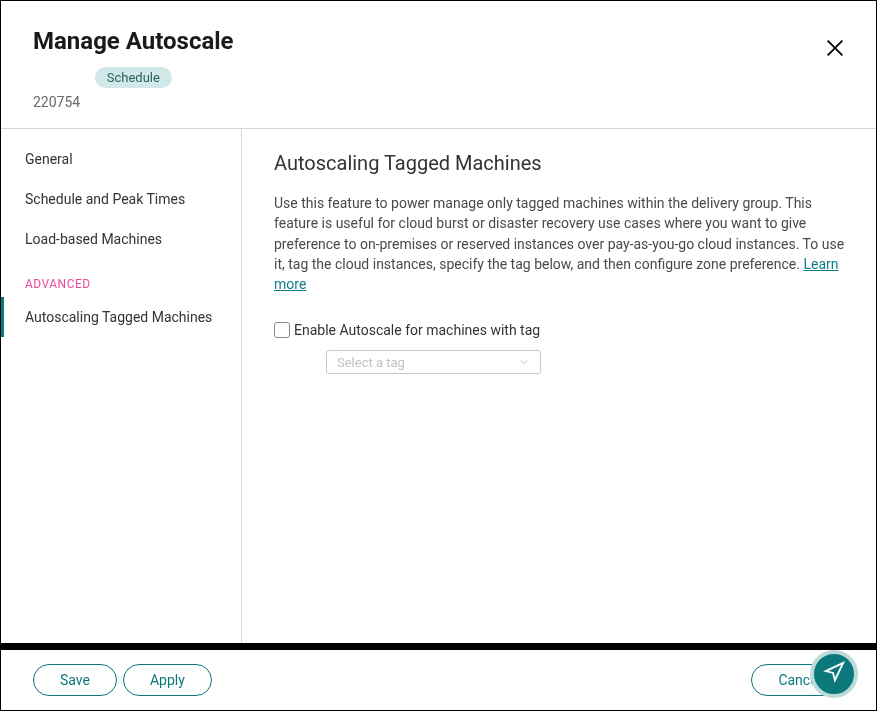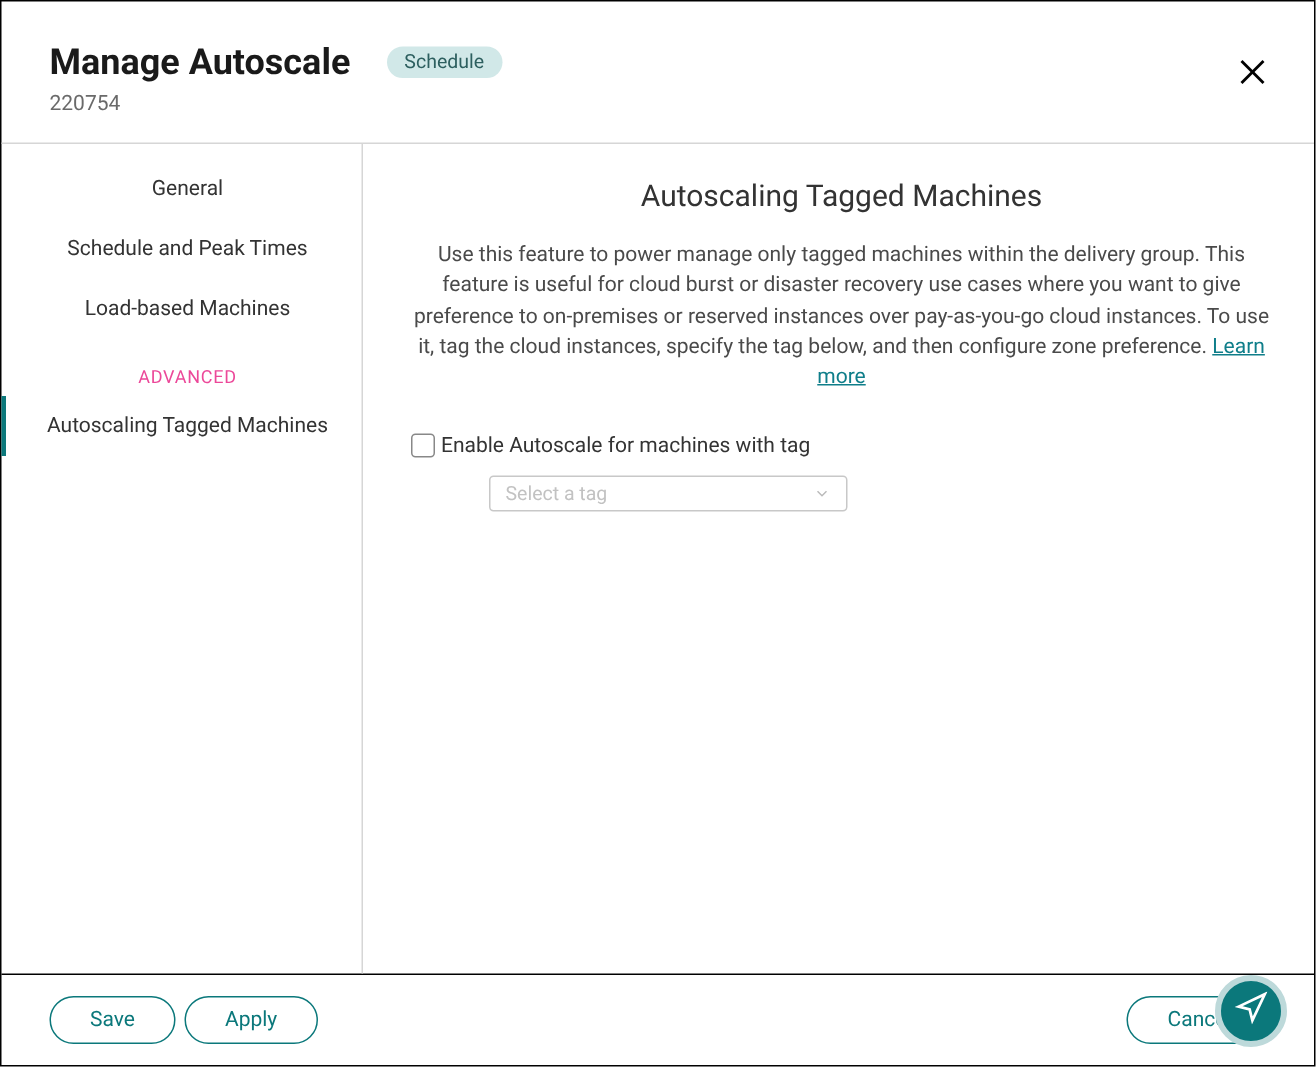--- a/index.html
+++ b/index.html
@@ -28,21 +28,22 @@
       align-items: flex-start;
       justify-content: space-between;
     }
     .header-left {
       display: flex;
       flex-direction: column;
     }
     .title-row {
       display: flex;
       align-items: center;
-      gap: 24px;
+      gap: 12px;
+      flex-direction: column;
     }
     .page-title {
       font-size: 24px;
       font-weight: 700;
       color: #1a1a1a;
     }
     .status-badge {
       background: #d1e8e8;
       color: #2d5f5f;
       font-size: 13px;
@@ -65,23 +66,22 @@
       width: 22px;
       height: 22px;
       stroke: #000;
       stroke-width: 2;
     }
     
     .body {
       flex: 1;
       display: flex;
       border-top: 1px solid #d6d6d6;
-      border-bottom: 1px solid #000000;
+      border-bottom: 7px solid #000000;
       min-height: 0;
-      text-align: center;
     }
     .sidebar {
       width: 241px;
       border-right: 1px solid #d6d6d6;
       padding-top: 10px;
     }
     .sidebar-item {
       font-size: 14px;
       color: #333;
       padding: 12px 16px 12px 24px;
@@ -134,21 +134,21 @@
     }
     .checkbox-label {
       font-size: 14px;
       color: #333;
     }
     .select-wrap {
       margin-top: 12px;
       margin-left: 52px;
     }
     .select {
-      width: 239px;
+      width: 215px;
       height: 24px;
       border: 1px solid #c8c8c8;
       border-radius: 3px;
       display: flex;
       align-items: center;
       justify-content: space-between;
       padding: 0 10px;
       background: #fff;
     }
     .select-placeholder {

